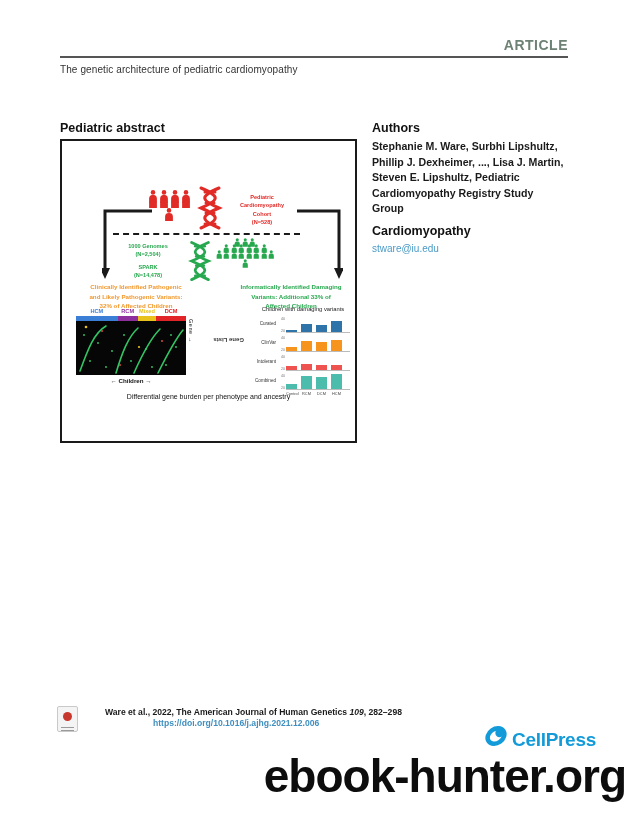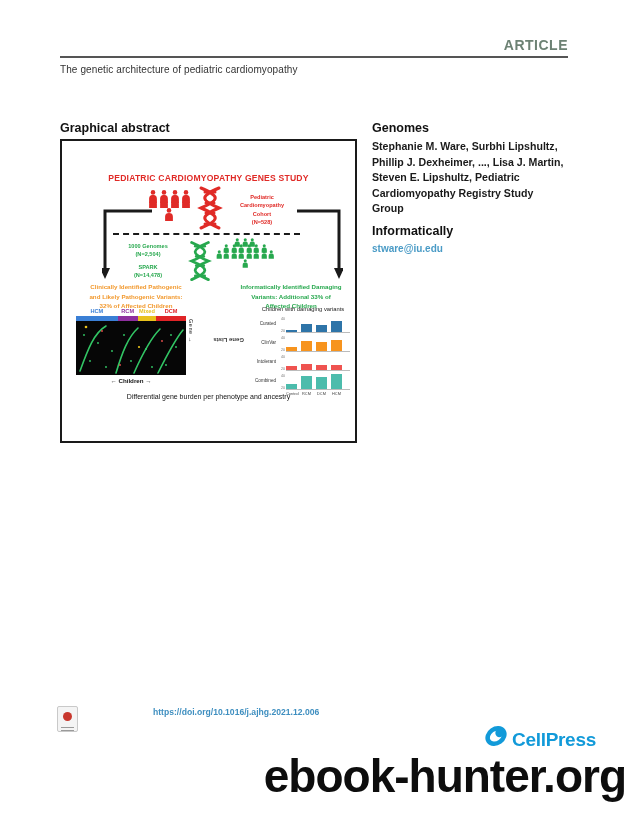--- a/index.html
+++ b/index.html
@@ -57,45 +57,44 @@
   .bc-plot { width:64px; height:16px; display:flex; align-items:flex-end; gap:4px; border-bottom:1px solid #bbb; }
   .bc-bar { width:11px; }
   .bc-xlabels { display:flex; gap:4px; margin-left:36px; margin-top:1px; }
   .bc-xlabels span { width:11px; text-align:center; font-size:3.9px; color:#444; }
 
   #ga-caption { top:252px; left:0; width:100%; text-align:center; font-size:7px; color:#111; }
 
   
   #authors-names { top:139px; left:372px; width:220px; font-size:10.6px; font-weight:bold; color:#1a1a1a; line-height:1.47; }
   #corr-heading { top:224px; left:372px; }
-  #corr-email { top:243px; left:372px; font-size:10px; font-weight:bold; color:#4a9bc6; }
+  #corr-email { top:243px; left:372px; font-size:10px; font-weight:normal; color:#4a9bc6; }
 
   
   #update-badge { top:706px; left:57px; width:21px; height:26px; background:#f4f4f4; border:1px solid #c9c9c9; border-radius:2px; text-align:center; }
   #update-badge .dot { display:inline-block; width:9px; height:9px; border-radius:50%; background:#c8372d; margin-top:3px; }
   #update-badge .bar { width:13px; height:1.5px; background:#9a9a9a; margin:1.5px auto 0; }
   #citation { top:707px; left:105px; font-size:8.6px; font-weight:600; color:#1a1a1a; line-height:1.3; }
   #citation .doi { color:#3f8fc0; font-weight:600;padding-left:48px; }
   #cellpress { top:721px; left:484px; display:flex; align-items:center; gap:4px; }
   #cellpress-name { font-size:19px; font-weight:bold; color:#129ad9; letter-spacing:-.3px;margin-top:8px; }
   #watermark { top:749px; right:2px; font-size:46px; font-weight:bold; color:#0d0d0d; letter-spacing:-1px; }
 </style>
 </head>
 <body>
 
 <div class="abs" id="article-label">ARTICLE</div>
 <div class="abs" id="header-rule"></div>
 <div class="abs" id="paper-title">The genetic architecture of pediatric cardiomyopathy</div>
 
-<div class="abs col-heading" id="ga-heading">Graphical abstract</div>
-<div class="abs col-heading" id="authors-heading">Genomes</div>
+<div class="abs col-heading" id="ga-heading">Pediatric abstract</div>
+<div class="abs col-heading" id="authors-heading">Authors</div>
 
 <div class="abs" id="ga-box">
 
-  <div class="abs" id="study-title">PEDIATRIC CARDIOMYOPATHY GENES STUDY</div>
 
   <div class="abs" id="red-cohort">
       <div class="crowd-row"><svg width="10" height="13" viewBox="0 0 9 12" style="margin:0 .5px;">
           <circle cx="4.5" cy="2.2" r="2.1" fill="#e02b27"></circle>
           <path d="M0.9,12 V8 C0.9,5.3 2.3,4.5 4.5,4.5 C6.7,4.5 8.1,5.3 8.1,8 V12 Z" fill="#e02b27"></path>
         </svg><svg width="10" height="13" viewBox="0 0 9 12" style="margin:0 .5px;">
           <circle cx="4.5" cy="2.2" r="2.1" fill="#e02b27"></circle>
           <path d="M0.9,12 V8 C0.9,5.3 2.3,4.5 4.5,4.5 C6.7,4.5 8.1,5.3 8.1,8 V12 Z" fill="#e02b27"></path>
         </svg><svg width="10" height="13" viewBox="0 0 9 12" style="margin:0 .5px;">
           <circle cx="4.5" cy="2.2" r="2.1" fill="#e02b27"></circle>
@@ -347,30 +346,31 @@
   <div class="abs" id="bc-ylabel">Gene Lists</div>
 
   <div class="abs" id="ga-caption">Differential gene burden per phenotype and ancestry</div>
 </div>
 
 <div class="abs pre" id="authors-names">Stephanie M. Ware, Surbhi Lipshultz,
 Phillip J. Dexheimer, ..., Lisa J. Martin,
 Steven E. Lipshultz,   Pediatric
 Cardiomyopathy Registry Study
 Group</div>
-<div class="abs col-heading" id="corr-heading">Informatically</div>
+<div class="abs col-heading" id="corr-heading">Cardiomyopathy</div>
 <a class="abs" id="corr-email" href="#" style="text-decoration:none;">stware@iu.edu</a>
 
 <div class="abs" id="update-badge">
   <span class="dot"></span>
   <div class="bar"></div>
   <div class="bar"></div>
 </div>
 
 <div class="abs" id="citation">
+  <div><span>Ware et al., 2022, The American Journal of Human Genetics </span><i>109</i><span>, 282–298</span></div>
   <div><a class="doi" href="#" style="text-decoration:none;">https://doi.org/10.1016/j.ajhg.2021.12.006</a></div>
 </div>
 
 <div class="abs" id="cellpress">
   <svg width="24" height="24" viewBox="0 0 24 24">
     <ellipse cx="12" cy="12" rx="9" ry="7" fill="none" stroke="#129ad9" stroke-width="4.5" transform="rotate(-35 12 12)"></ellipse>
     <circle cx="15.5" cy="9" r="4.2" fill="#129ad9"></circle>
   </svg>
   <span id="cellpress-name">CellPress</span>
 </div>

